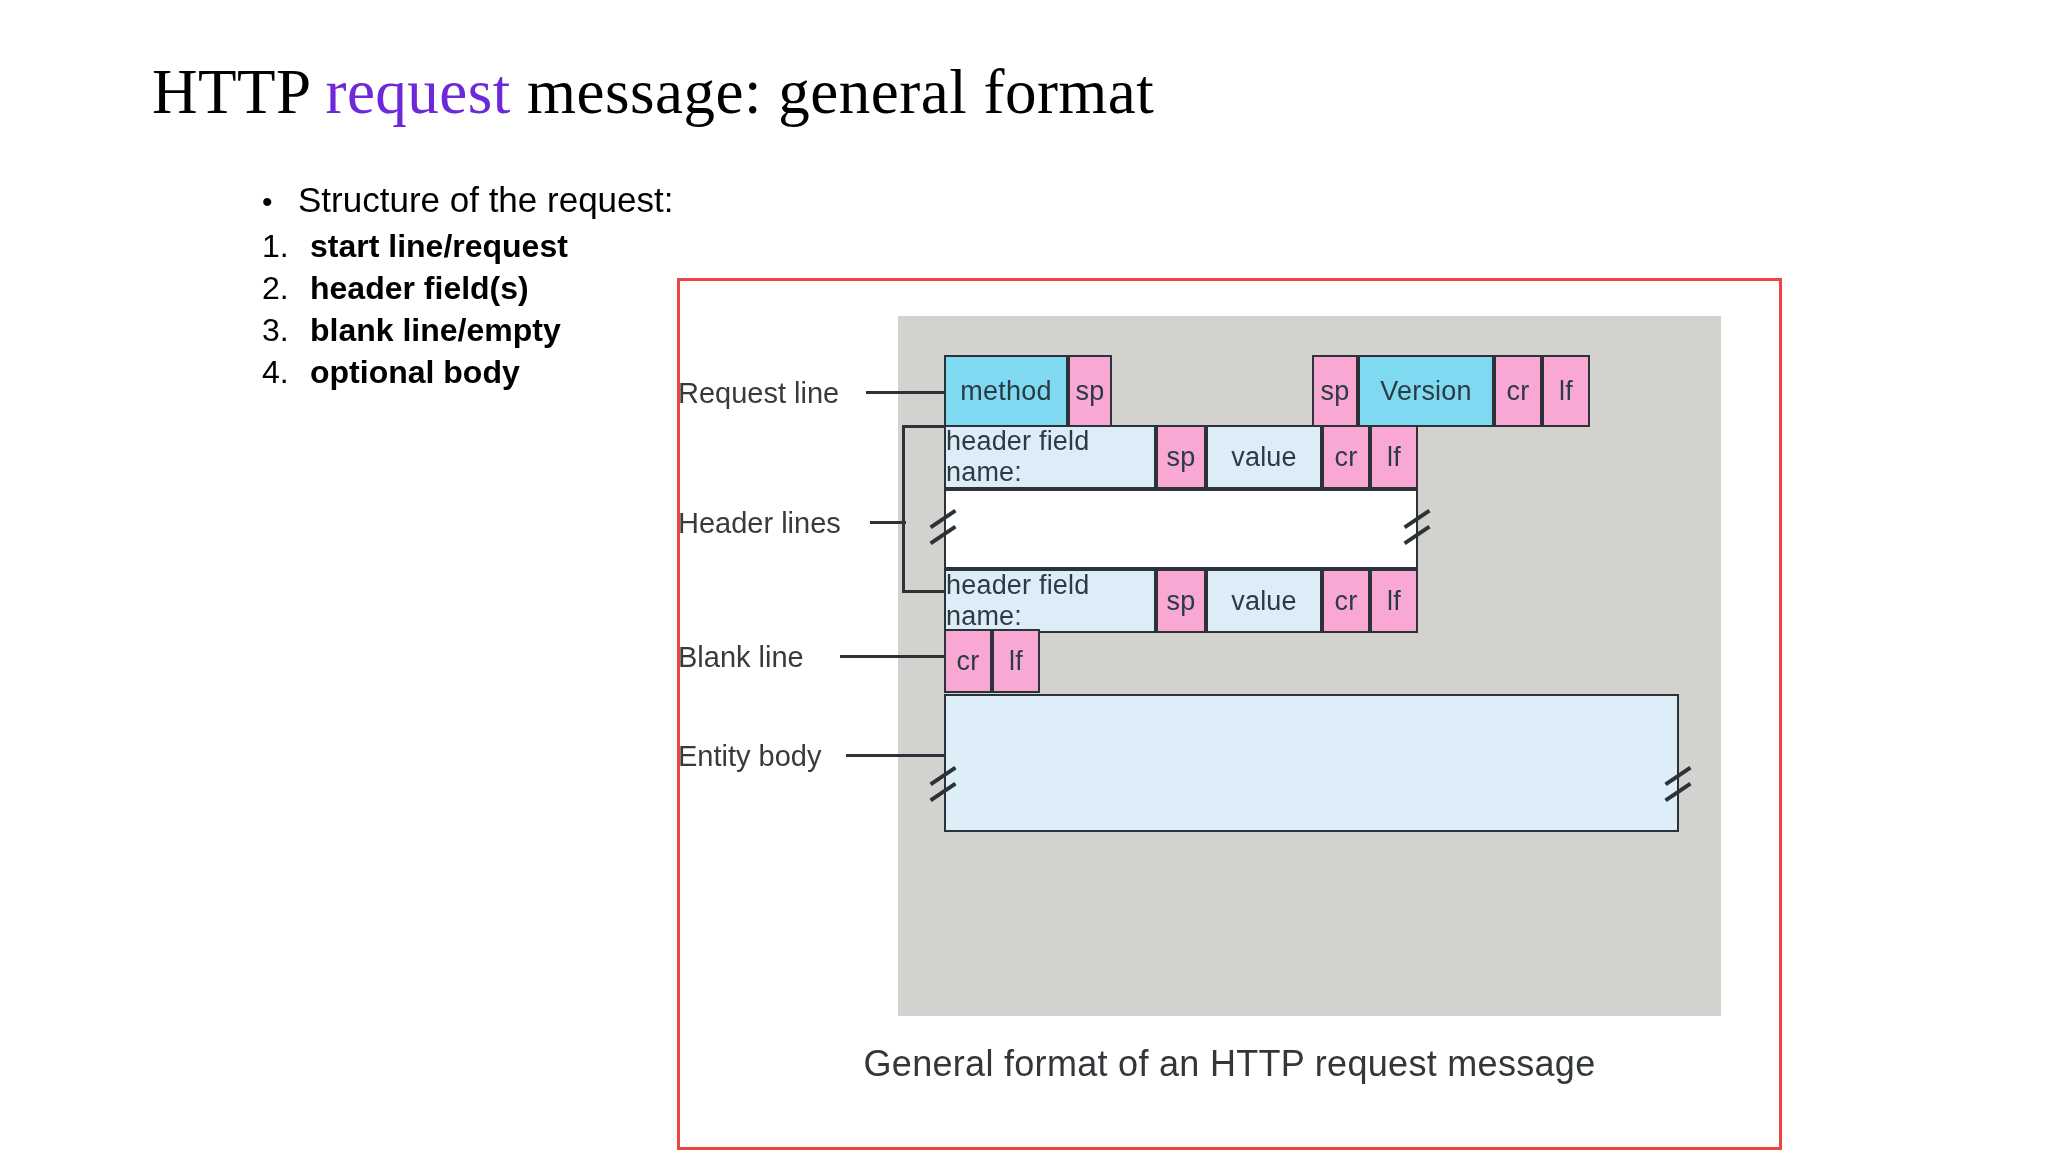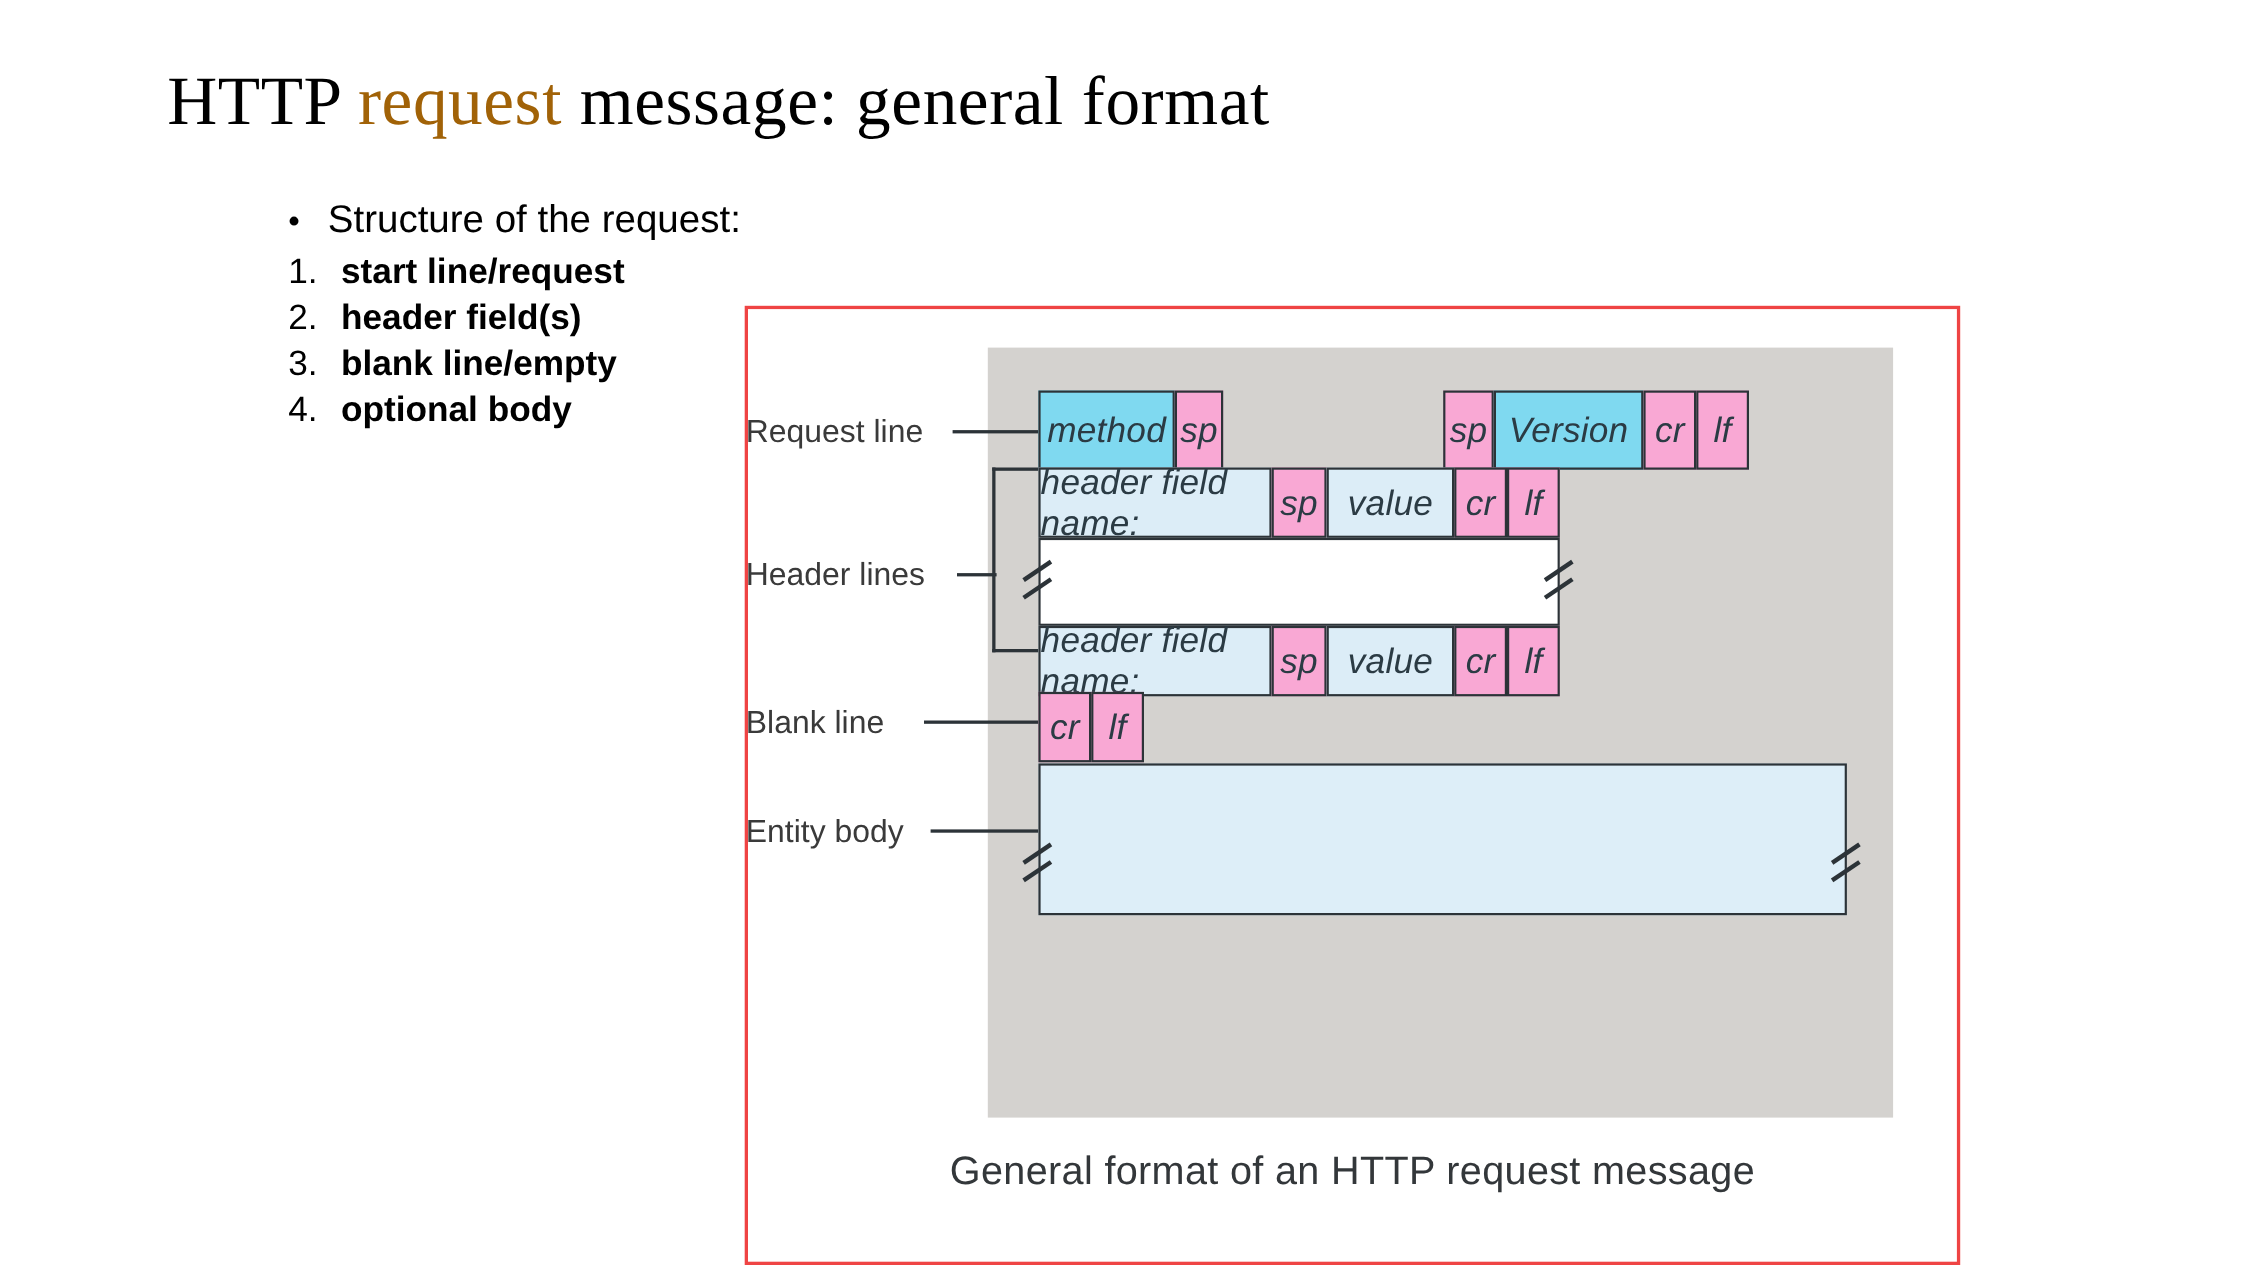--- a/index.html
+++ b/index.html
@@ -21,21 +21,21 @@
     position: absolute;
     left: 152px;
     top: 58px;
     font-family: "Liberation Serif", serif;
     font-size: 63px;
     line-height: 1.1;
     white-space: nowrap;
     font-weight: 400;
     letter-spacing: 0.5px;
   }
-  #slide-title .hl { color: #a16207; }
+  #slide-title .hl { color: #6d28d9; }
 
   
   #bullet-block {
     position: absolute;
     left: 262px;
     top: 180px;
     width: 520px;
   }
   .bullet-row {
     display: flex;
@@ -85,23 +85,22 @@
   
   .cell {
     position: absolute;
     box-sizing: border-box;
     border: 2px solid #2c3338;
     display: flex;
     align-items: center;
     justify-content: center;
     font-family: "Liberation Sans", sans-serif;
     color: #2b3b44;
-    font-size: 32px;
+    font-size: 27px;
     letter-spacing: 0.2px;
-    font-style: italic;
   }
   .cell.cyan   { background: #7fd9f0; }
   .cell.lightb { background: #dcedf7; }
   .cell.white  { background: #f9a8d4; }
   .cell.body   { background: #ddeef8; }
   .cell.blank  { background: #ffffff; }
 
   
   .side-label {
     position: absolute;

